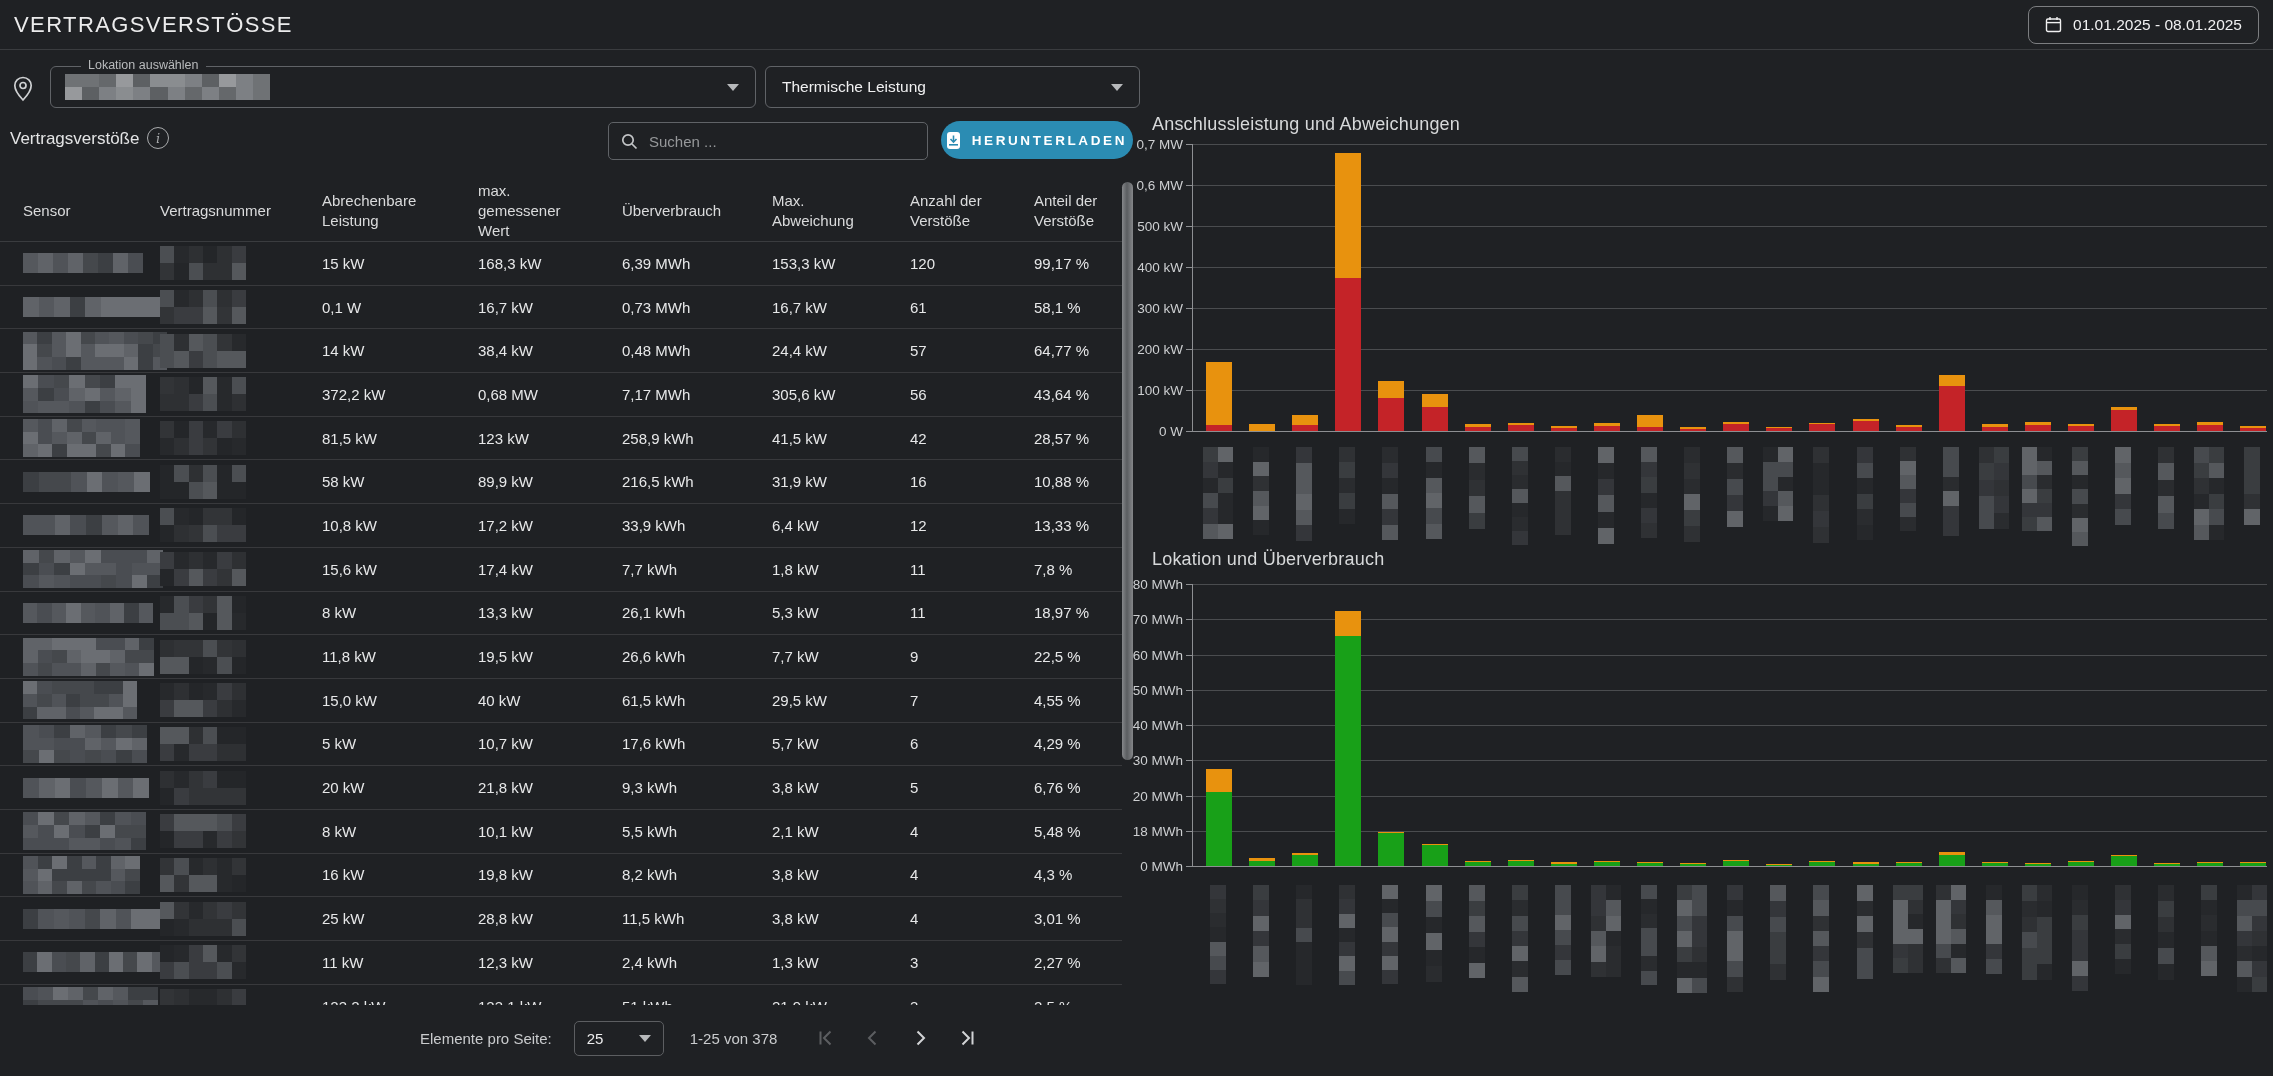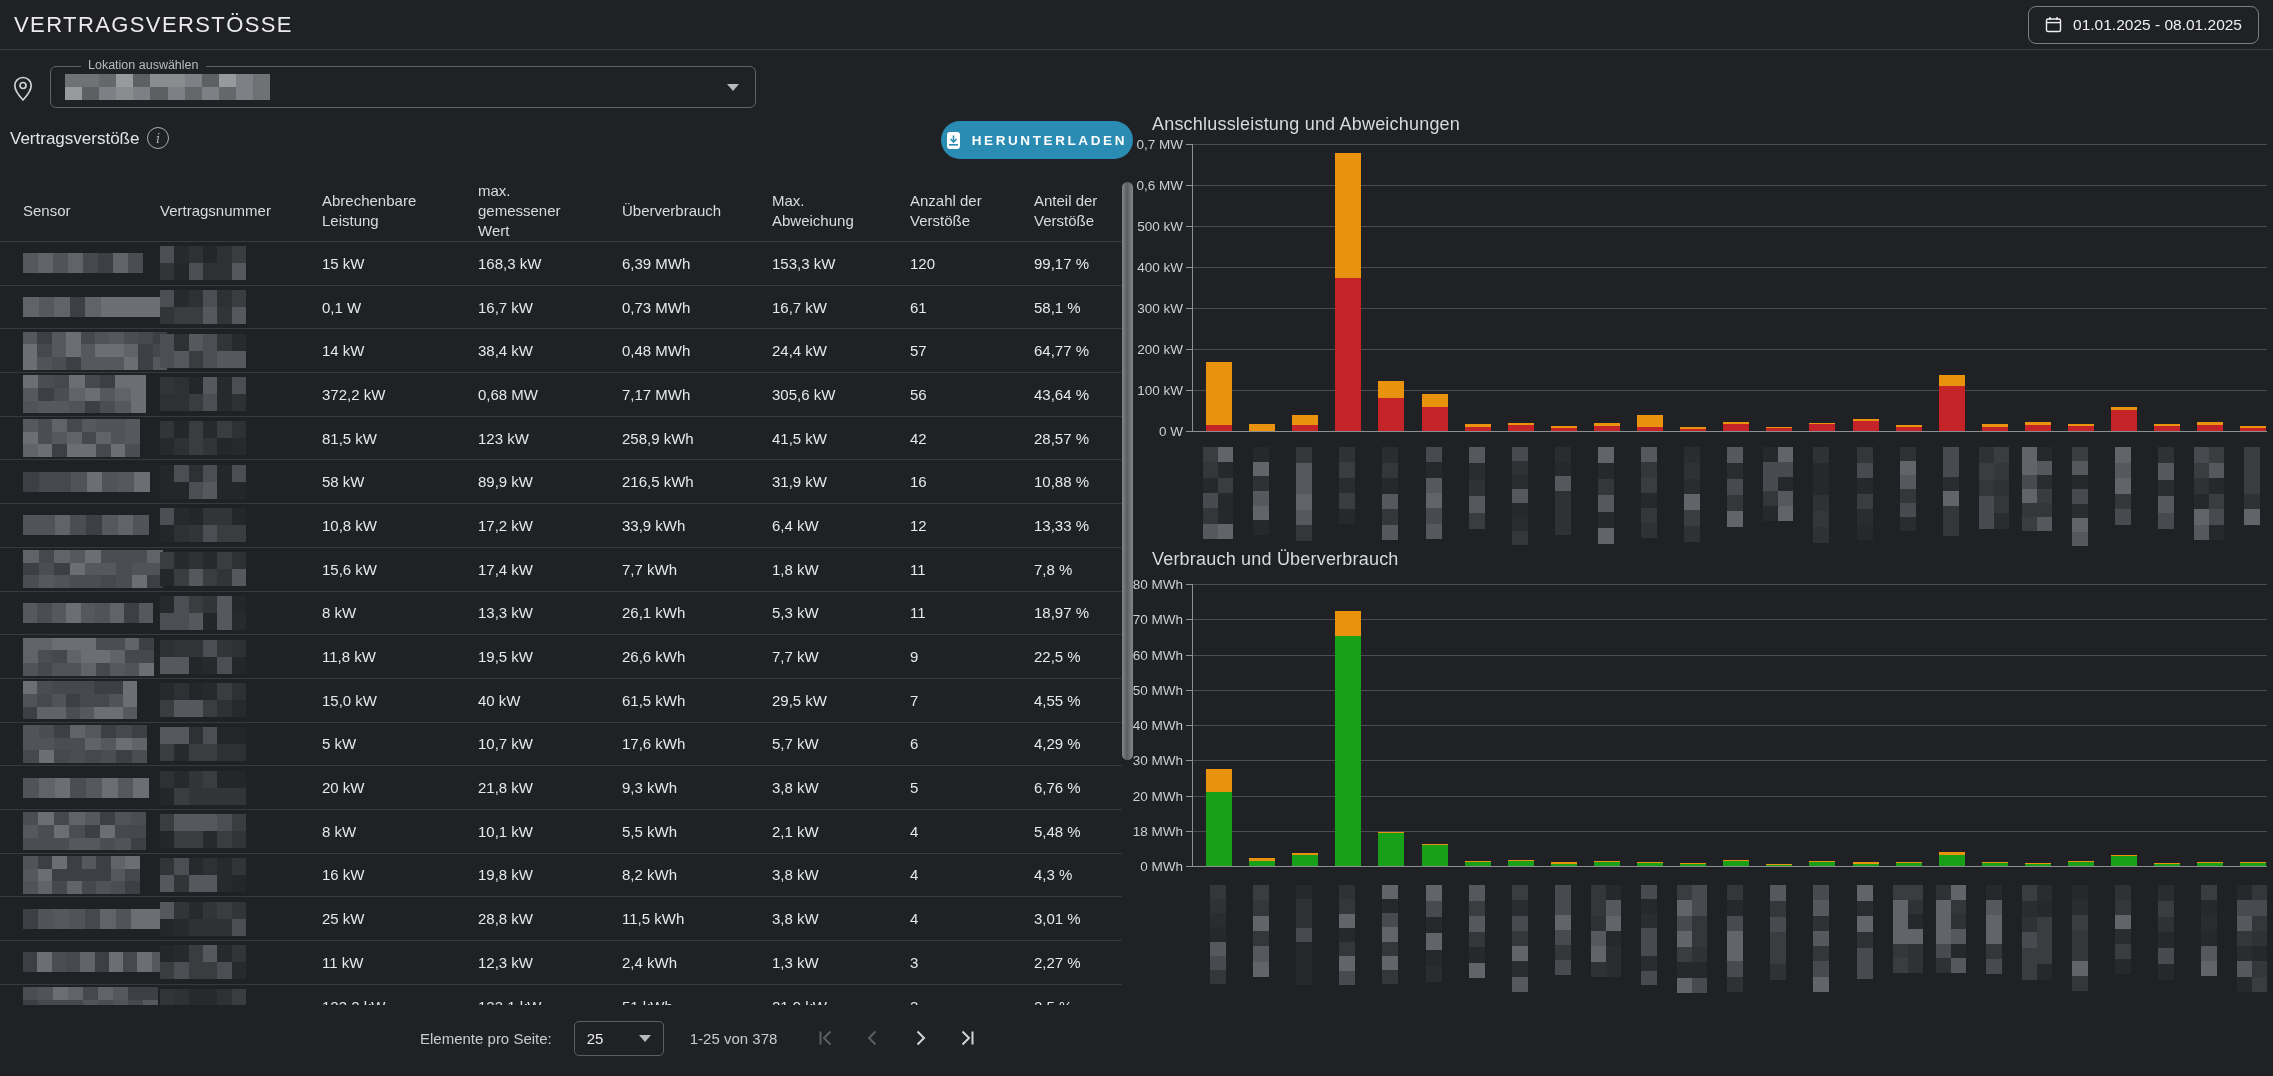--- a/index.html
+++ b/index.html
@@ -144,23 +144,36 @@
           <div style="background: rgb(125, 128, 132);"></div>
           <div style="background: rgb(101, 104, 107);"></div>
           <div style="background: rgb(125, 128, 132);"></div>
           <div style="background: rgb(101, 104, 107);"></div>
           <div style="background: rgb(125, 128, 132);"></div>
           <div style="background: rgb(111, 114, 117);"></div>
         </div>
       </span>
     <span class="caret"></span>
   </div>
+  <div class="select" id="metric-select">
+    <span>Thermische Leistung</span>
+    <span class="caret"></span>
+  </div>
 
   <div class="section-title">Vertragsverstöße</div>
   <div class="info-btn">i</div>
+  <div class="search-box">
+    <span class="icon">
+      <svg width="17" height="17" viewBox="0 0 17 17">
+          <circle cx="7" cy="7" r="5.2" fill="none" stroke="#c3c5c7" stroke-width="1.7"></circle>
+          <line x1="11" y1="11" x2="15.5" y2="15.5" stroke="#c3c5c7" stroke-width="1.7"></line>
+        </svg>
+    </span>
+    <input type="text" placeholder="Suchen ..." style="">
+  </div>
   <button class="dl-btn">
     <span class="dl-glyph">
       <svg width="11" height="11" viewBox="0 0 11 11">
           <g stroke="#2b8cb3" stroke-width="1.6" fill="none">
             <line x1="5.5" y1="0.5" x2="5.5" y2="6.5"></line>
             <polyline points="2.5,4 5.5,7 8.5,4"></polyline>
             <line x1="1" y1="9.8" x2="10" y2="9.8"></line>
           </g>
         </svg>
     </span>
@@ -1331,21 +1344,21 @@
         <div class="mosaic" style="width: 16px; height: 78px; grid-template-columns: repeat(1, 1fr); grid-template-rows: repeat(5, 1fr); position: absolute; left: 1052.4px; top: 0px;">
           <div style="background: rgb(58, 61, 64);"></div>
           <div style="background: rgb(58, 61, 64);"></div>
           <div style="background: rgb(58, 61, 64);"></div>
           <div style="background: rgb(47, 49, 52);"></div>
           <div style="background: rgb(97, 100, 104);"></div>
         </div>
       </div>
   </div>
   <div class="chart" id="chart-1">
-    <div class="chart-title">Verbrauch und Überverbrauch</div>
+    <div class="chart-title">Lokation und Überverbrauch</div>
     <div class="plot" style="top:39px;height:282px;">
         <div class="gridline" style="top: 0px;"></div>
         <div class="ytick-mark" style="top: 0px;"></div>
         <div class="ytick-label" style="top: 0px;">80 MWh</div>
         <div class="gridline" style="top: 35.25px;"></div>
         <div class="ytick-mark" style="top: 35.25px;"></div>
         <div class="ytick-label" style="top: 35.25px;">70 MWh</div>
         <div class="gridline" style="top: 70.5px;"></div>
         <div class="ytick-mark" style="top: 70.5px;"></div>
         <div class="ytick-label" style="top: 70.5px;">60 MWh</div>

